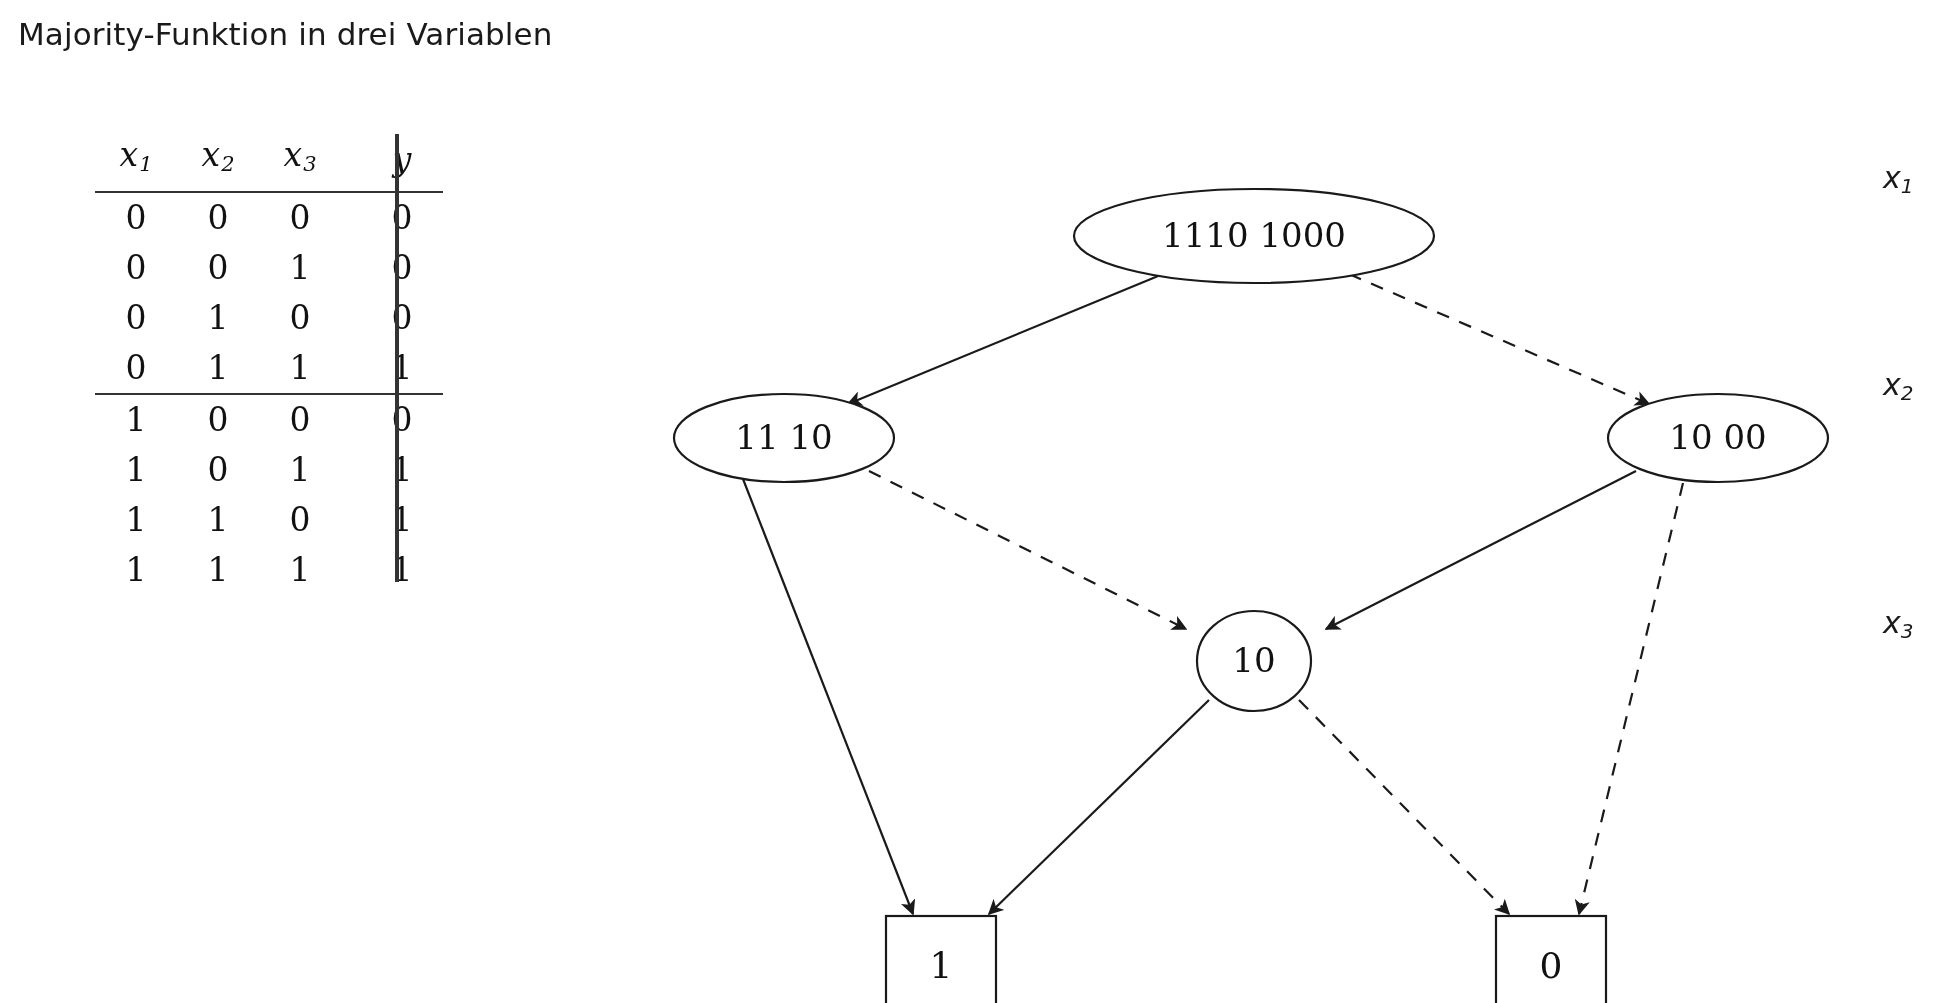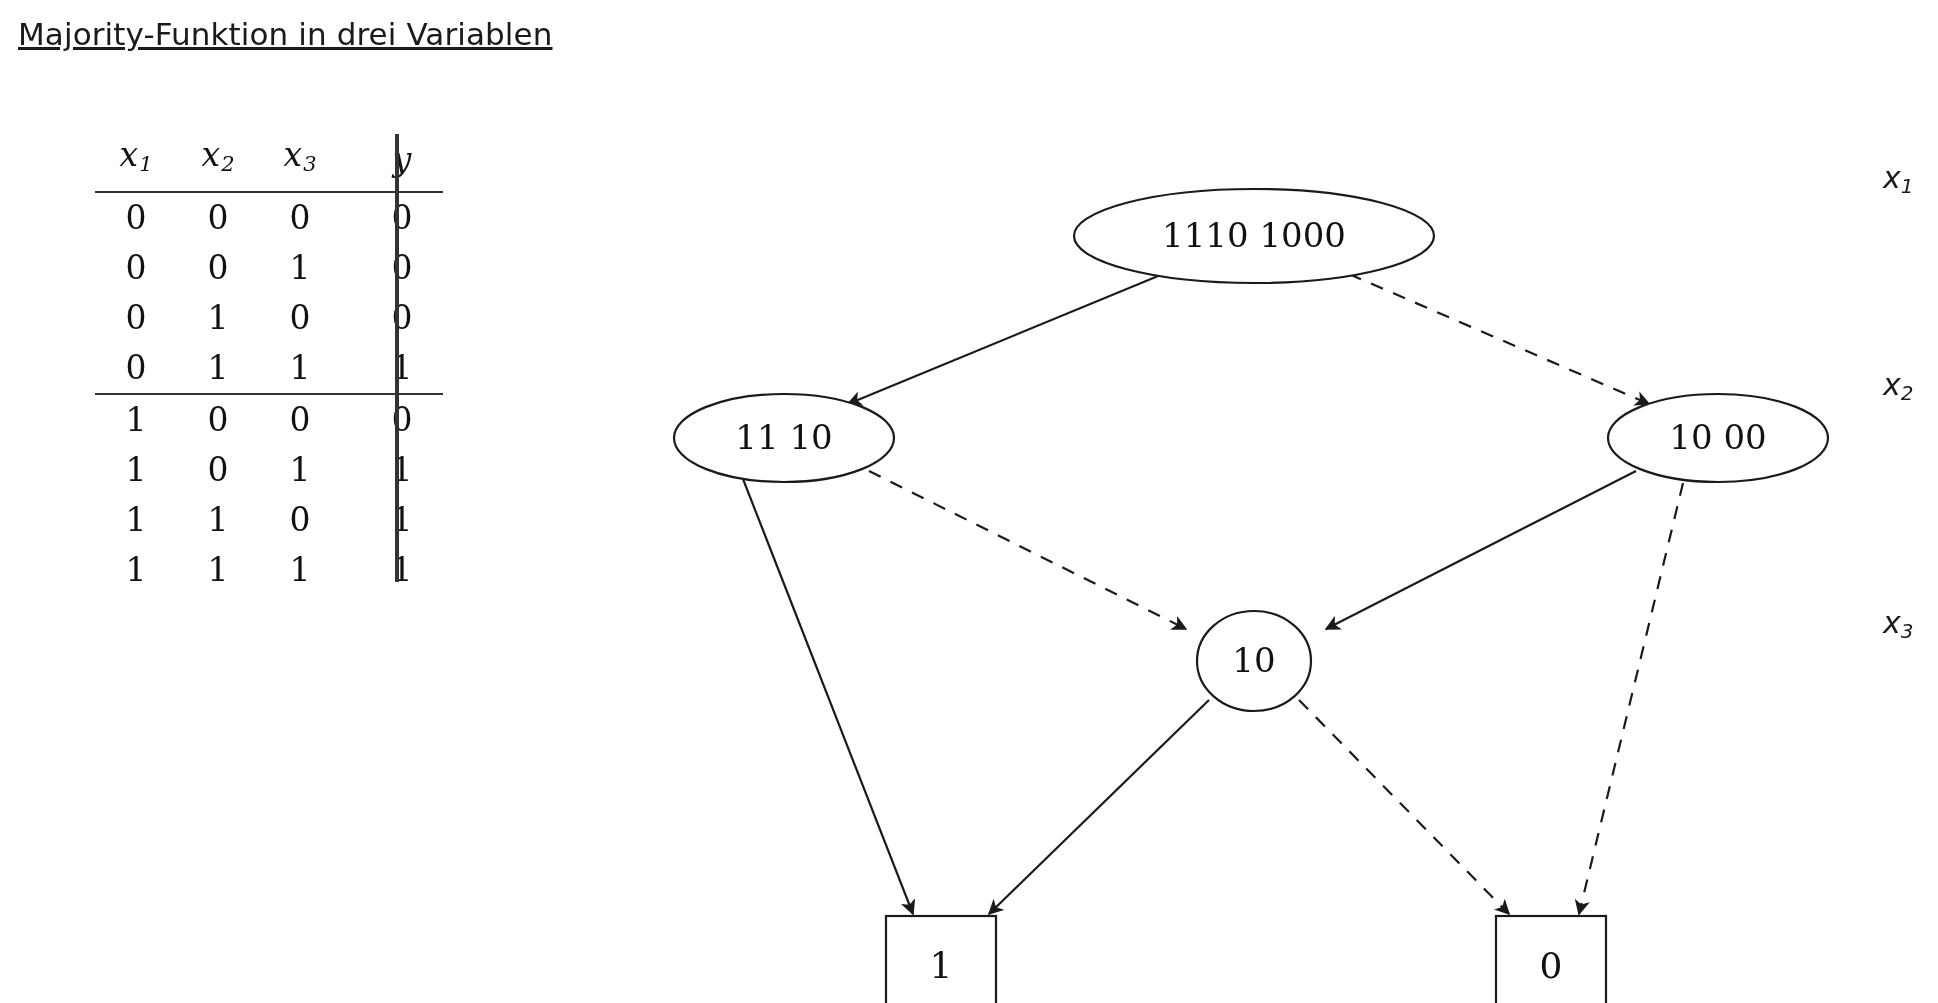--- a/index.html
+++ b/index.html
@@ -20,21 +20,20 @@
   #page-title {
     position: absolute;
     left: 18px;
     top: 16px;
     font-family: "DejaVu Sans", sans-serif;
     font-size: 31px;
     font-weight: 400;
     letter-spacing: 0.1px;
     color: #1a1a1a;
     white-space: nowrap;
-    text-decoration: underline;
   }
 
   
   #truth-table {
     position: absolute;
     left: 95px;
     top: 128px;
     width: 400px;
     height: 460px;
   }

